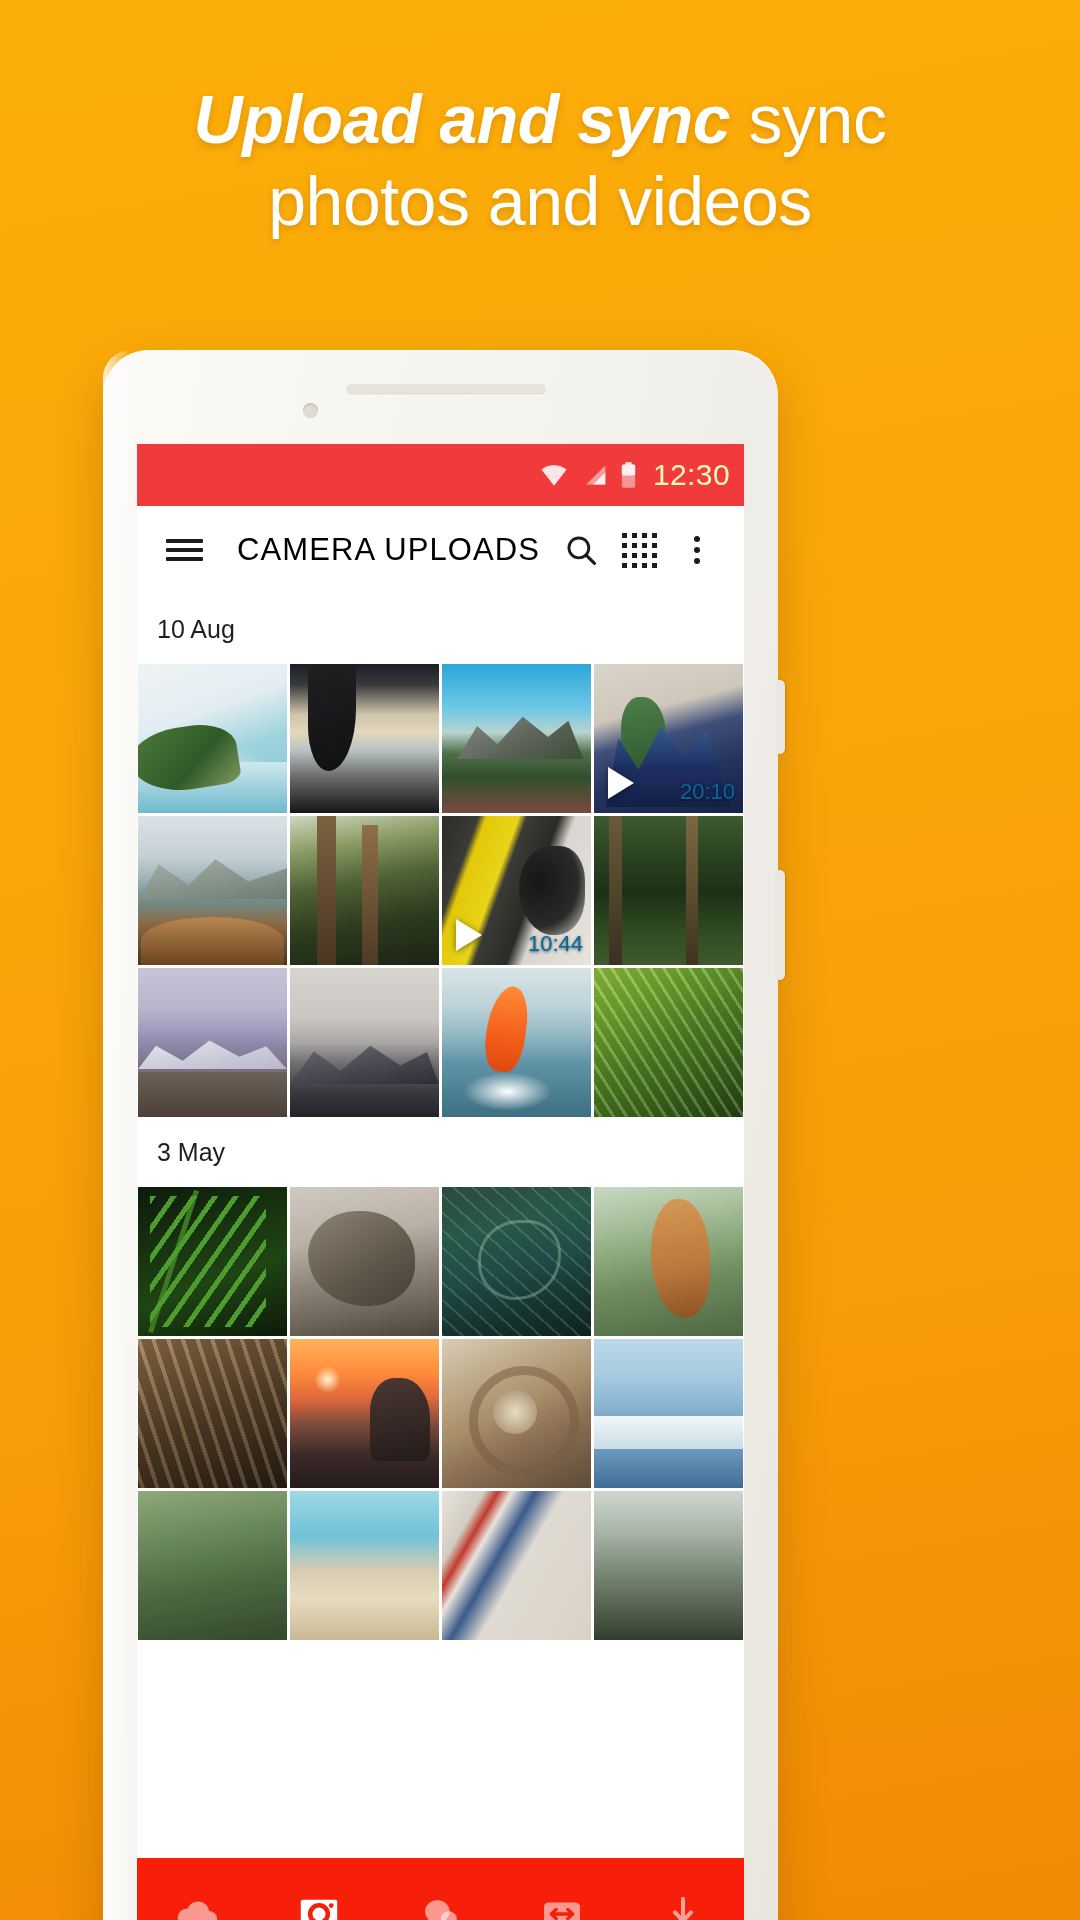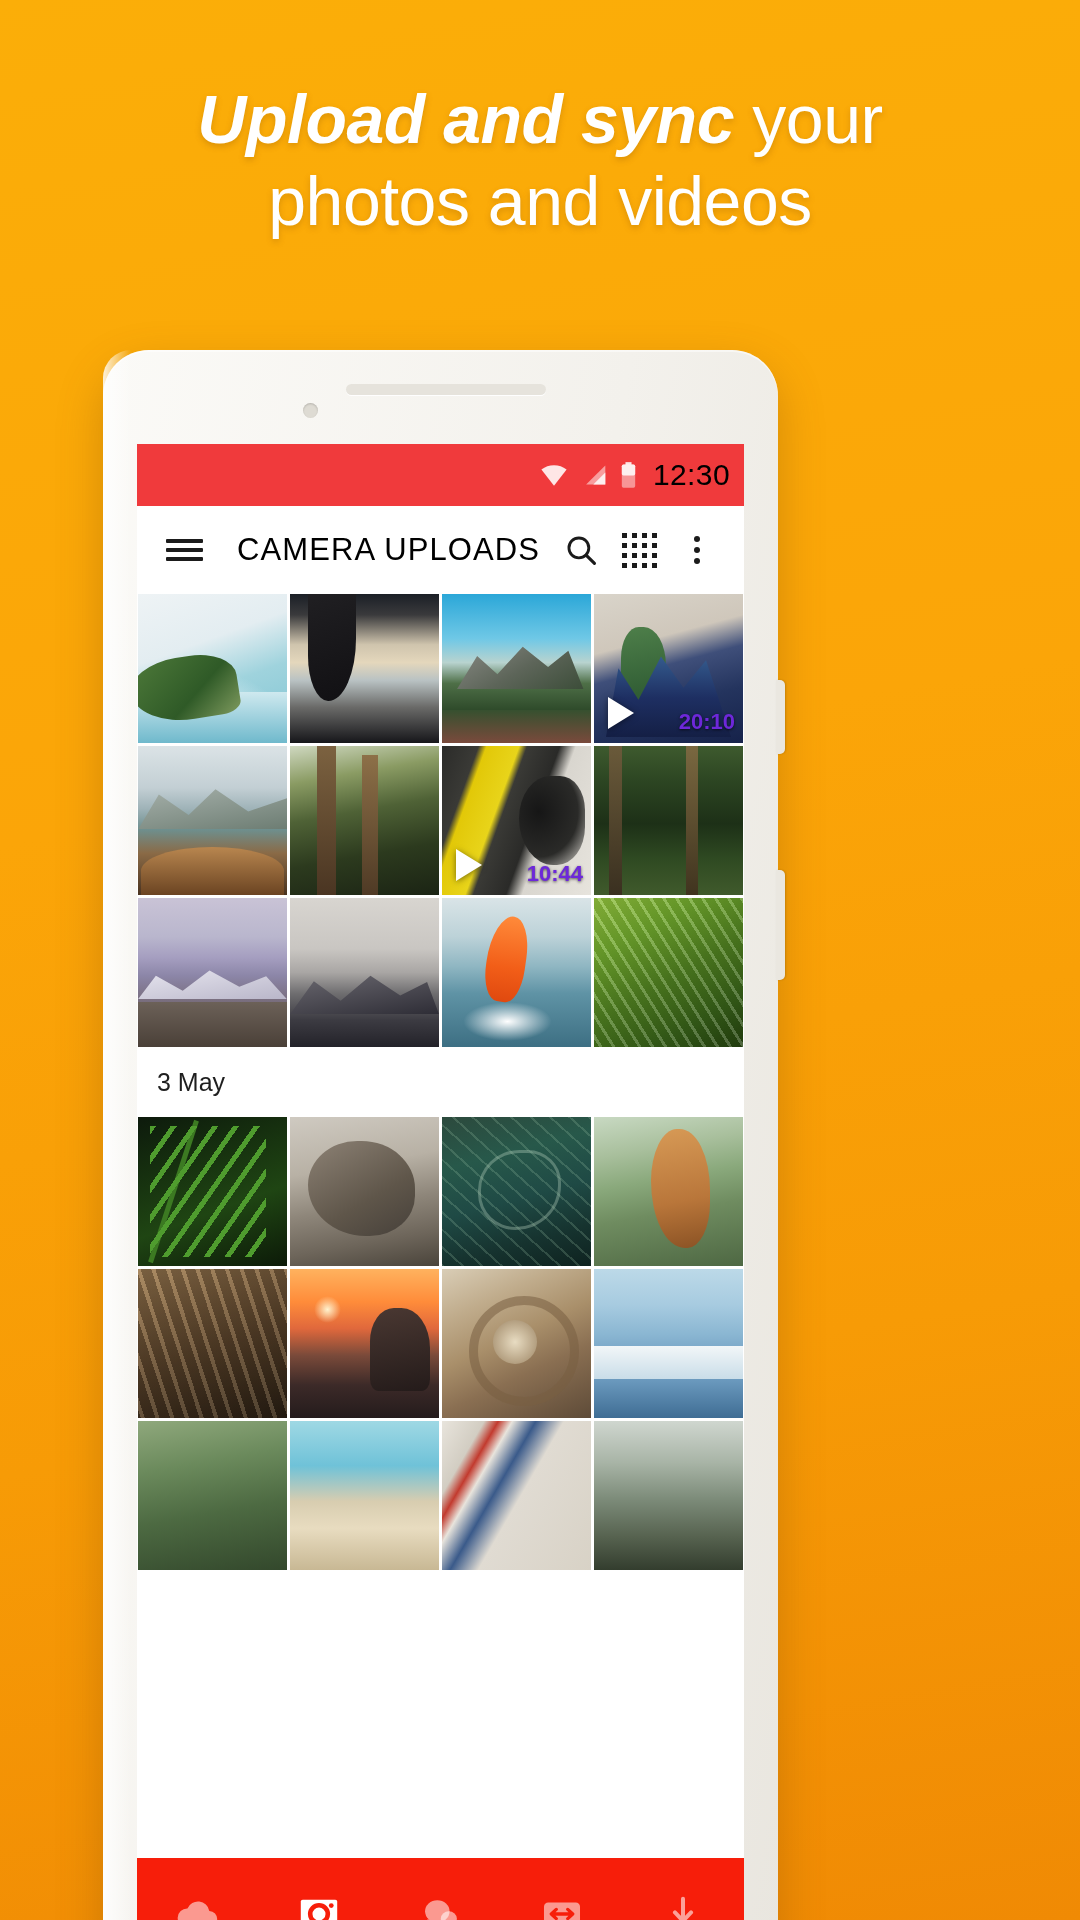--- a/index.html
+++ b/index.html
@@ -60,21 +60,21 @@
   }
 
   
   .statusbar {
     height:62px; background:#F03A3C; position:relative;
     display:flex; align-items:center; justify-content:flex-end;
     padding-right:14px; gap:12px;
   }
   .sb-ico { opacity:.92; display:flex; align-items:center; }
   .sb-time {
-    color:#000000; font-size:30px; font-weight:400; letter-spacing:.4px;
+    color:#fef9c3; font-size:30px; font-weight:400; letter-spacing:.4px;
     margin-left:4px;
   }
 
   
   .appbar {
     height:88px; background:#fff; display:flex; align-items:center;
     padding:0 18px;
   }
   .ab-icon { width:58px; display:flex; align-items:center; justify-content:center; cursor:pointer; }
   .ab-title {
@@ -91,22 +91,22 @@
   .datehead {
     height:70px; display:flex; align-items:center; padding-left:20px;
     font-size:25px; color:#1f1f1f; background:#fff;
   }
 
   
   .photogrid { display:grid; grid-template-columns:repeat(4,1fr); gap:3px; padding:0 1px; }
   .cell { position:relative; width:100%; padding-top:100%; overflow:hidden; background:#cfcfcf; }
   .cell > .img { position:absolute; inset:0; }
   .badge {
-    position:absolute; right:8px; bottom:8px; color:#6d28d9;
-    font-size:22px; font-weight:700; text-shadow:0 1px 3px rgba(0,0,0,.65);
+    position:absolute; right:8px; bottom:8px; color:#0369a1;
+    font-size:22px; font-weight:400; text-shadow:0 1px 3px rgba(0,0,0,.65);
   }
   .play {
     position:absolute; left:14px; bottom:14px;
     width:0; height:0; border-left:26px solid #fff;
     border-top:16px solid transparent; border-bottom:16px solid transparent;
     filter:drop-shadow(0 1px 3px rgba(0,0,0,.5));
   }
 
   
   .bottomnav {
@@ -230,21 +230,21 @@
   .p21{background:linear-gradient(170deg,#8fa87c 0%,#6b8a5c 30%,#4d6a42 60%,#33482c 100%);}
   .p22{background:linear-gradient(180deg,#9fd8e4 0%,#6fc2d8 30%,#d8cdb0 54%,#e8dcc0 72%,#c8b894 100%);}
   .p23{background:linear-gradient(120deg,#e8e4dc 0%,#d2cdc2 18%,#c23a2e 24%,#e8e4dc 30%,#3a5a8a 40%,#e0dbd2 52%,#d8d2c6 100%);}
   .p24{background:linear-gradient(180deg,#cfd6cf 0%,#a8b4a6 28%,#7d8c7a 52%,#56624f 78%,#333d2e 100%);}
 </style>
 </head>
 <body>
 
 <div class="headline">
   <span class="ln">
-    <span class="hl-bold">Upload and sync</span><span class="hl-light"> your</span>
+    <span class="hl-bold">Upload and sync</span><span class="hl-light"> sync</span>
   </span>
   <span class="ln hl-light">photos and videos</span>
 </div>
 
 <div class="phone">
   <div class="speaker"></div>
   <div class="frontcam"></div>
   <div class="btn-side a"></div>
   <div class="btn-side b"></div>
 
@@ -310,20 +310,21 @@
       </span>
       <span class="ab-icon">
         <span class="kebab">
             <i></i>
             <i></i>
             <i></i>
           </span>
       </span>
     </div>
 
+    <div class="datehead">10 Aug</div>
     <div class="photogrid">
       <div class="cell">
           <div class="img p1"></div>
         </div>
       <div class="cell">
           <div class="img p2"></div>
         </div>
       <div class="cell">
           <div class="img p3"></div>
         </div>

